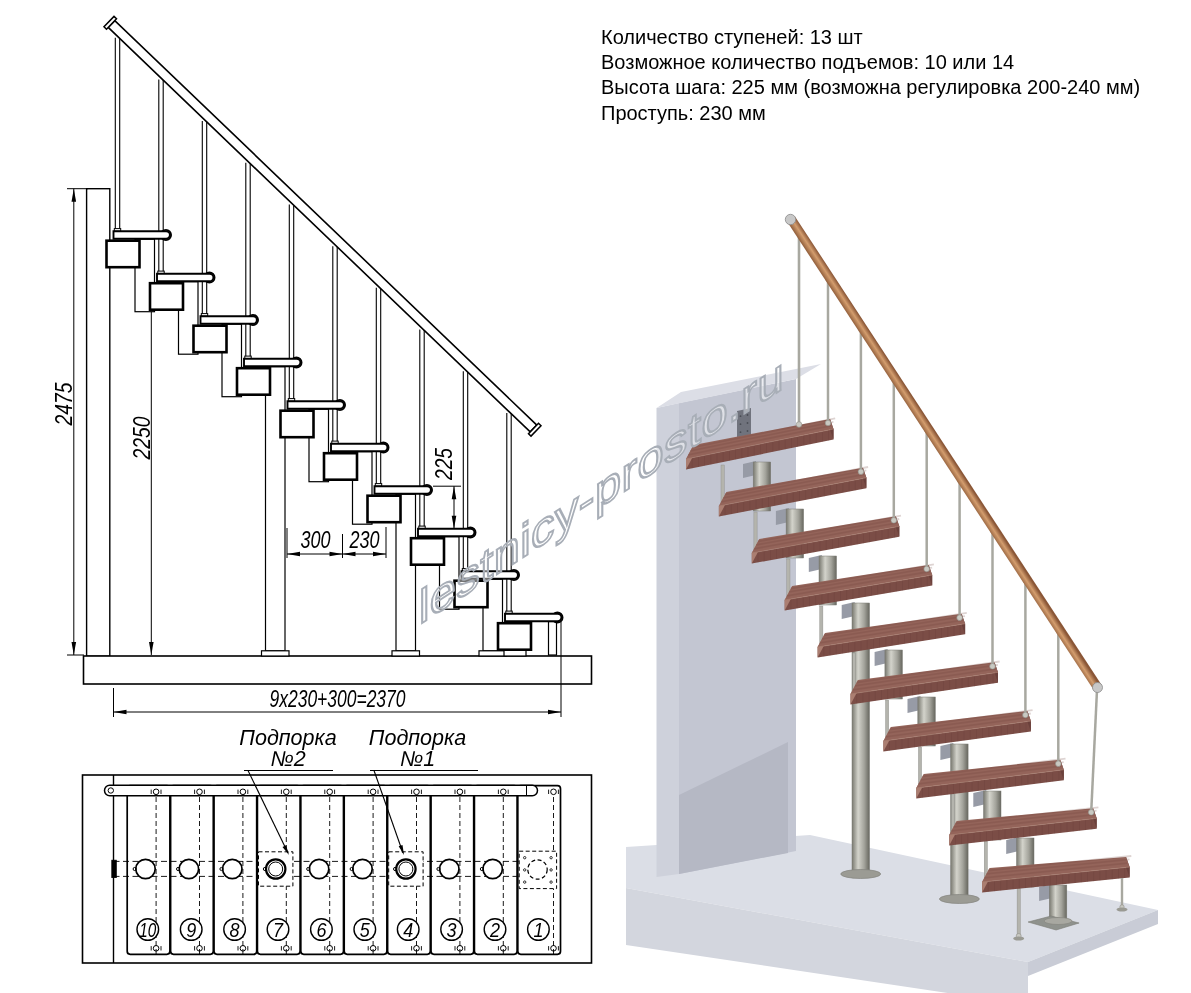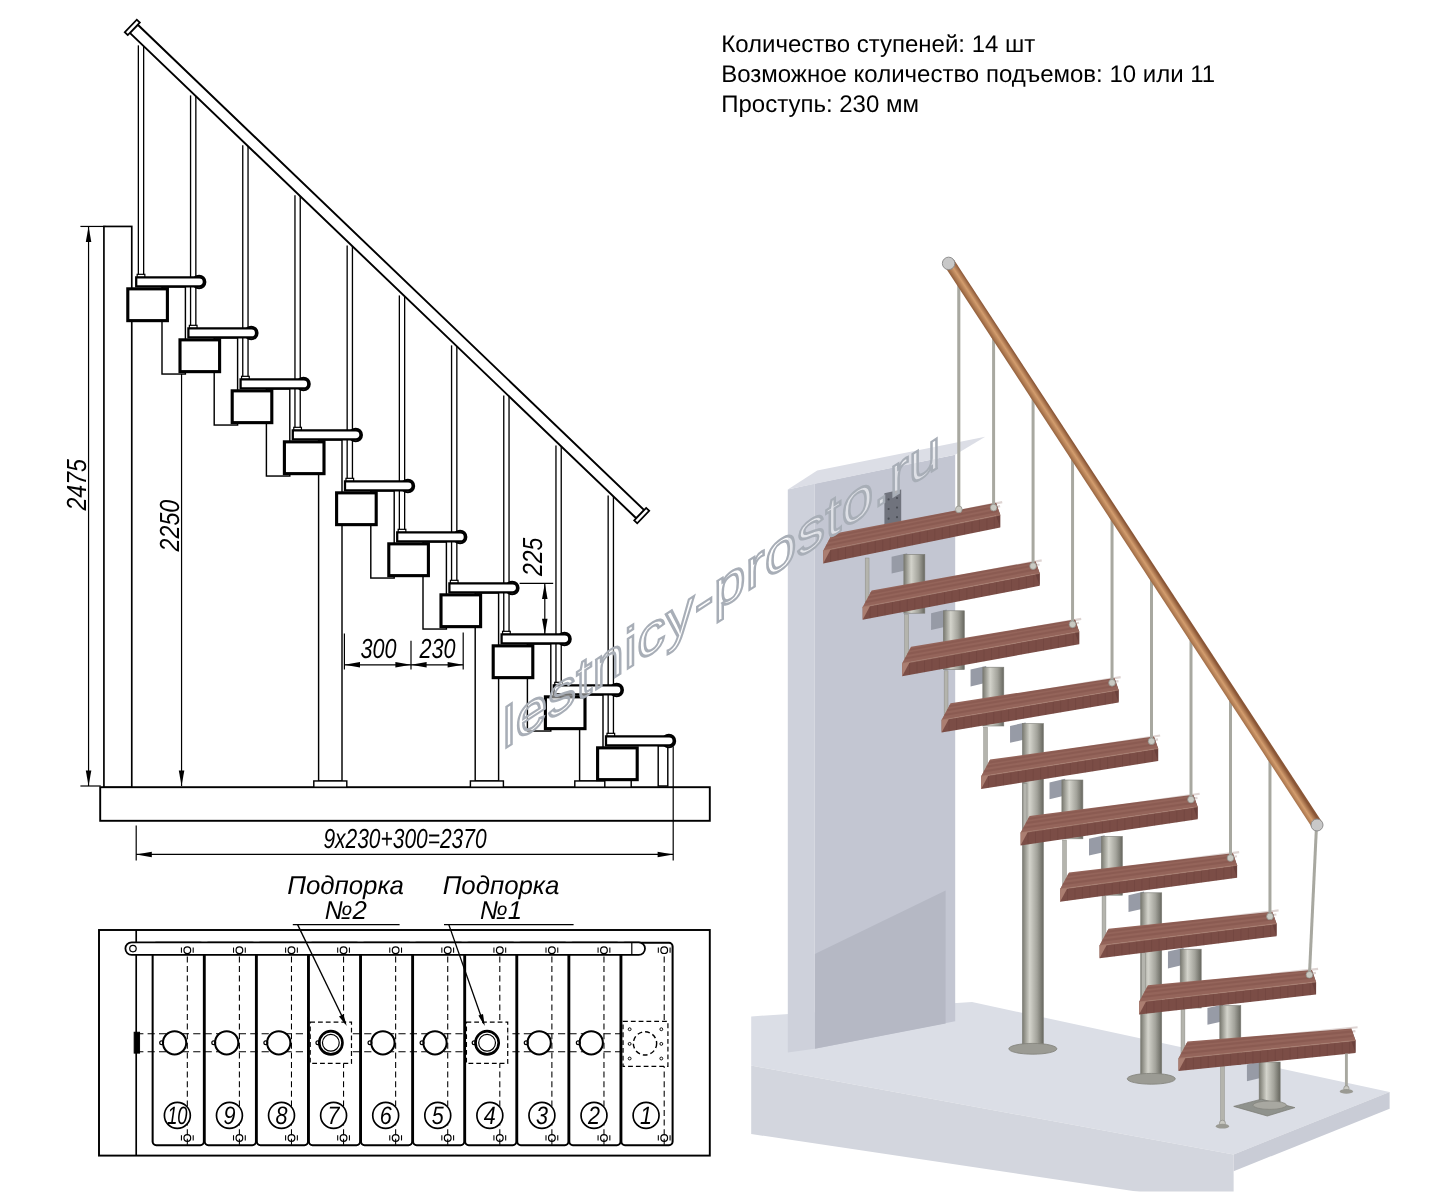--- a/index.html
+++ b/index.html
@@ -757,16 +757,17 @@
         <circle cx="790.5" cy="219.5" r="5.2" fill="#c8c8c8" stroke="#8a8a8a" stroke-width="0.8"></circle>
         <circle cx="1097.5" cy="687.5" r="5.0" fill="#c8c8c8" stroke="#8a8a8a" stroke-width="0.8"></circle>
       </g>
 
 <g transform="translate(419,625) skewY(-33)">
 <text x="0" y="0" font-family="Liberation Sans, sans-serif" font-size="47" font-weight="normal" fill="rgba(255,255,255,0.45)" stroke="#a8aeb7" stroke-width="2.1" letter-spacing="0.4">lestnicy-prosto.ru</text>
       </g>
 </svg>
 
 <div id="specs">
-<div>Количество ступеней: 14 шт</div>
-<div>Возможное количество подъемов: 10 или 11</div>
+<div>Количество ступеней: 13 шт</div>
+<div>Возможное количество подъемов: 10 или 14</div>
+<div>Высота шага: 225 мм (возможна регулировка 200-240 мм)</div>
 <div>Проступь: 230 мм</div>
 </div>
 </div>
 </body></html>

